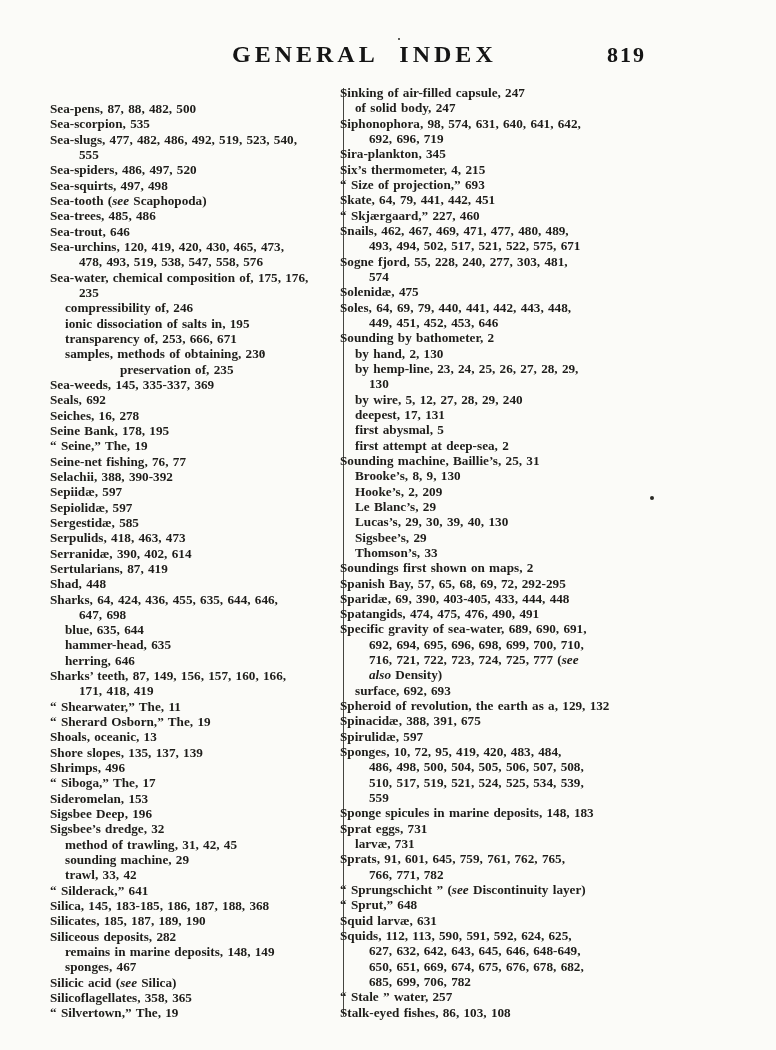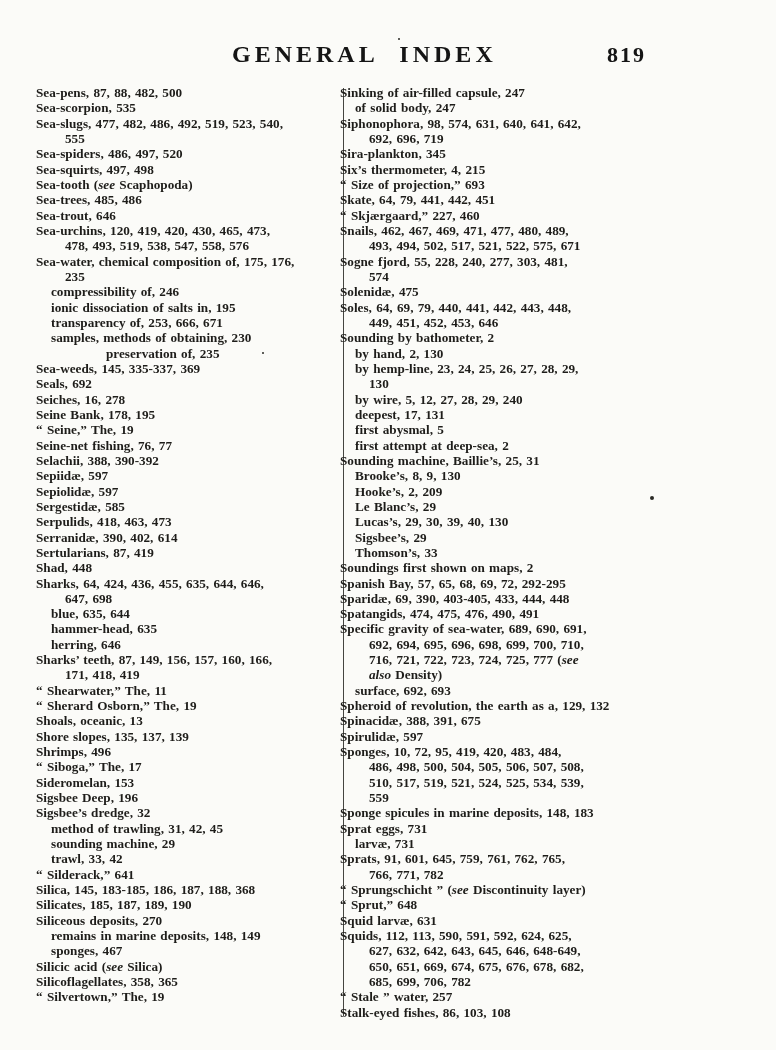--- a/index.html
+++ b/index.html
@@ -26,21 +26,21 @@
   }
   .divider{
     position:absolute;left:343px;top:88px;width:1px;height:928px;
     background:#454540;
   }
   .col{
     position:absolute;top:85px;
     font-size:13.2px;line-height:15.33px;
     word-spacing:1px;
   }
-  .col-left{left:36px;width:294px;}
+  .col-left{left:50px;width:294px;margin-top:16px;}
   .col-right{left:340px;width:382px;}
   .line{white-space:nowrap;height:15.33px;}
   .ind0{padding-left:0;}
   .ind1{padding-left:15px;}
   .ind2{padding-left:29px;}
   .ind3{padding-left:70px;}
   .speck{position:absolute;background:#2a2a26;border-radius:50%;}
   .speck.s1{left:650px;top:496px;width:4px;height:4px;}
   .speck.s2{left:262px;top:352px;width:2px;height:2px;}
   .speck.s3{left:398px;top:38px;width:2px;height:2px;}
@@ -100,21 +100,21 @@
       <div class="line ind0"><span>“ Siboga,” The, 17</span></div>
       <div class="line ind0"><span>Sideromelan, 153</span></div>
       <div class="line ind0"><span>Sigsbee Deep, 196</span></div>
       <div class="line ind0"><span>Sigsbee’s dredge, 32</span></div>
       <div class="line ind1"><span>method of trawling, 31, 42, 45</span></div>
       <div class="line ind1"><span>sounding machine, 29</span></div>
       <div class="line ind1"><span>trawl, 33, 42</span></div>
       <div class="line ind0"><span>“ Silderack,” 641</span></div>
       <div class="line ind0"><span>Silica, 145, 183-185, 186, 187, 188, 368</span></div>
       <div class="line ind0"><span>Silicates, 185, 187, 189, 190</span></div>
-      <div class="line ind0"><span>Siliceous deposits, 270</span></div>
+      <div class="line ind0"><span>Siliceous deposits, 282</span></div>
       <div class="line ind1"><span>remains in marine deposits, 148, 149</span></div>
       <div class="line ind1"><span>sponges, 467</span></div>
       <div class="line ind0"><span>Silicic acid (</span><i>see</i><span> Silica)</span></div>
       <div class="line ind0"><span>Silicoflagellates, 358, 365</span></div>
       <div class="line ind0"><span>“ Silvertown,” The, 19</span></div>
     </div>
   <div class="col col-right" id="col-right">
       <div class="line ind0"><span>Sinking of air-filled capsule, 247</span></div>
       <div class="line ind1"><span>of solid body, 247</span></div>
       <div class="line ind0"><span>Siphonophora, 98, 574, 631, 640, 641, 642,</span></div>

